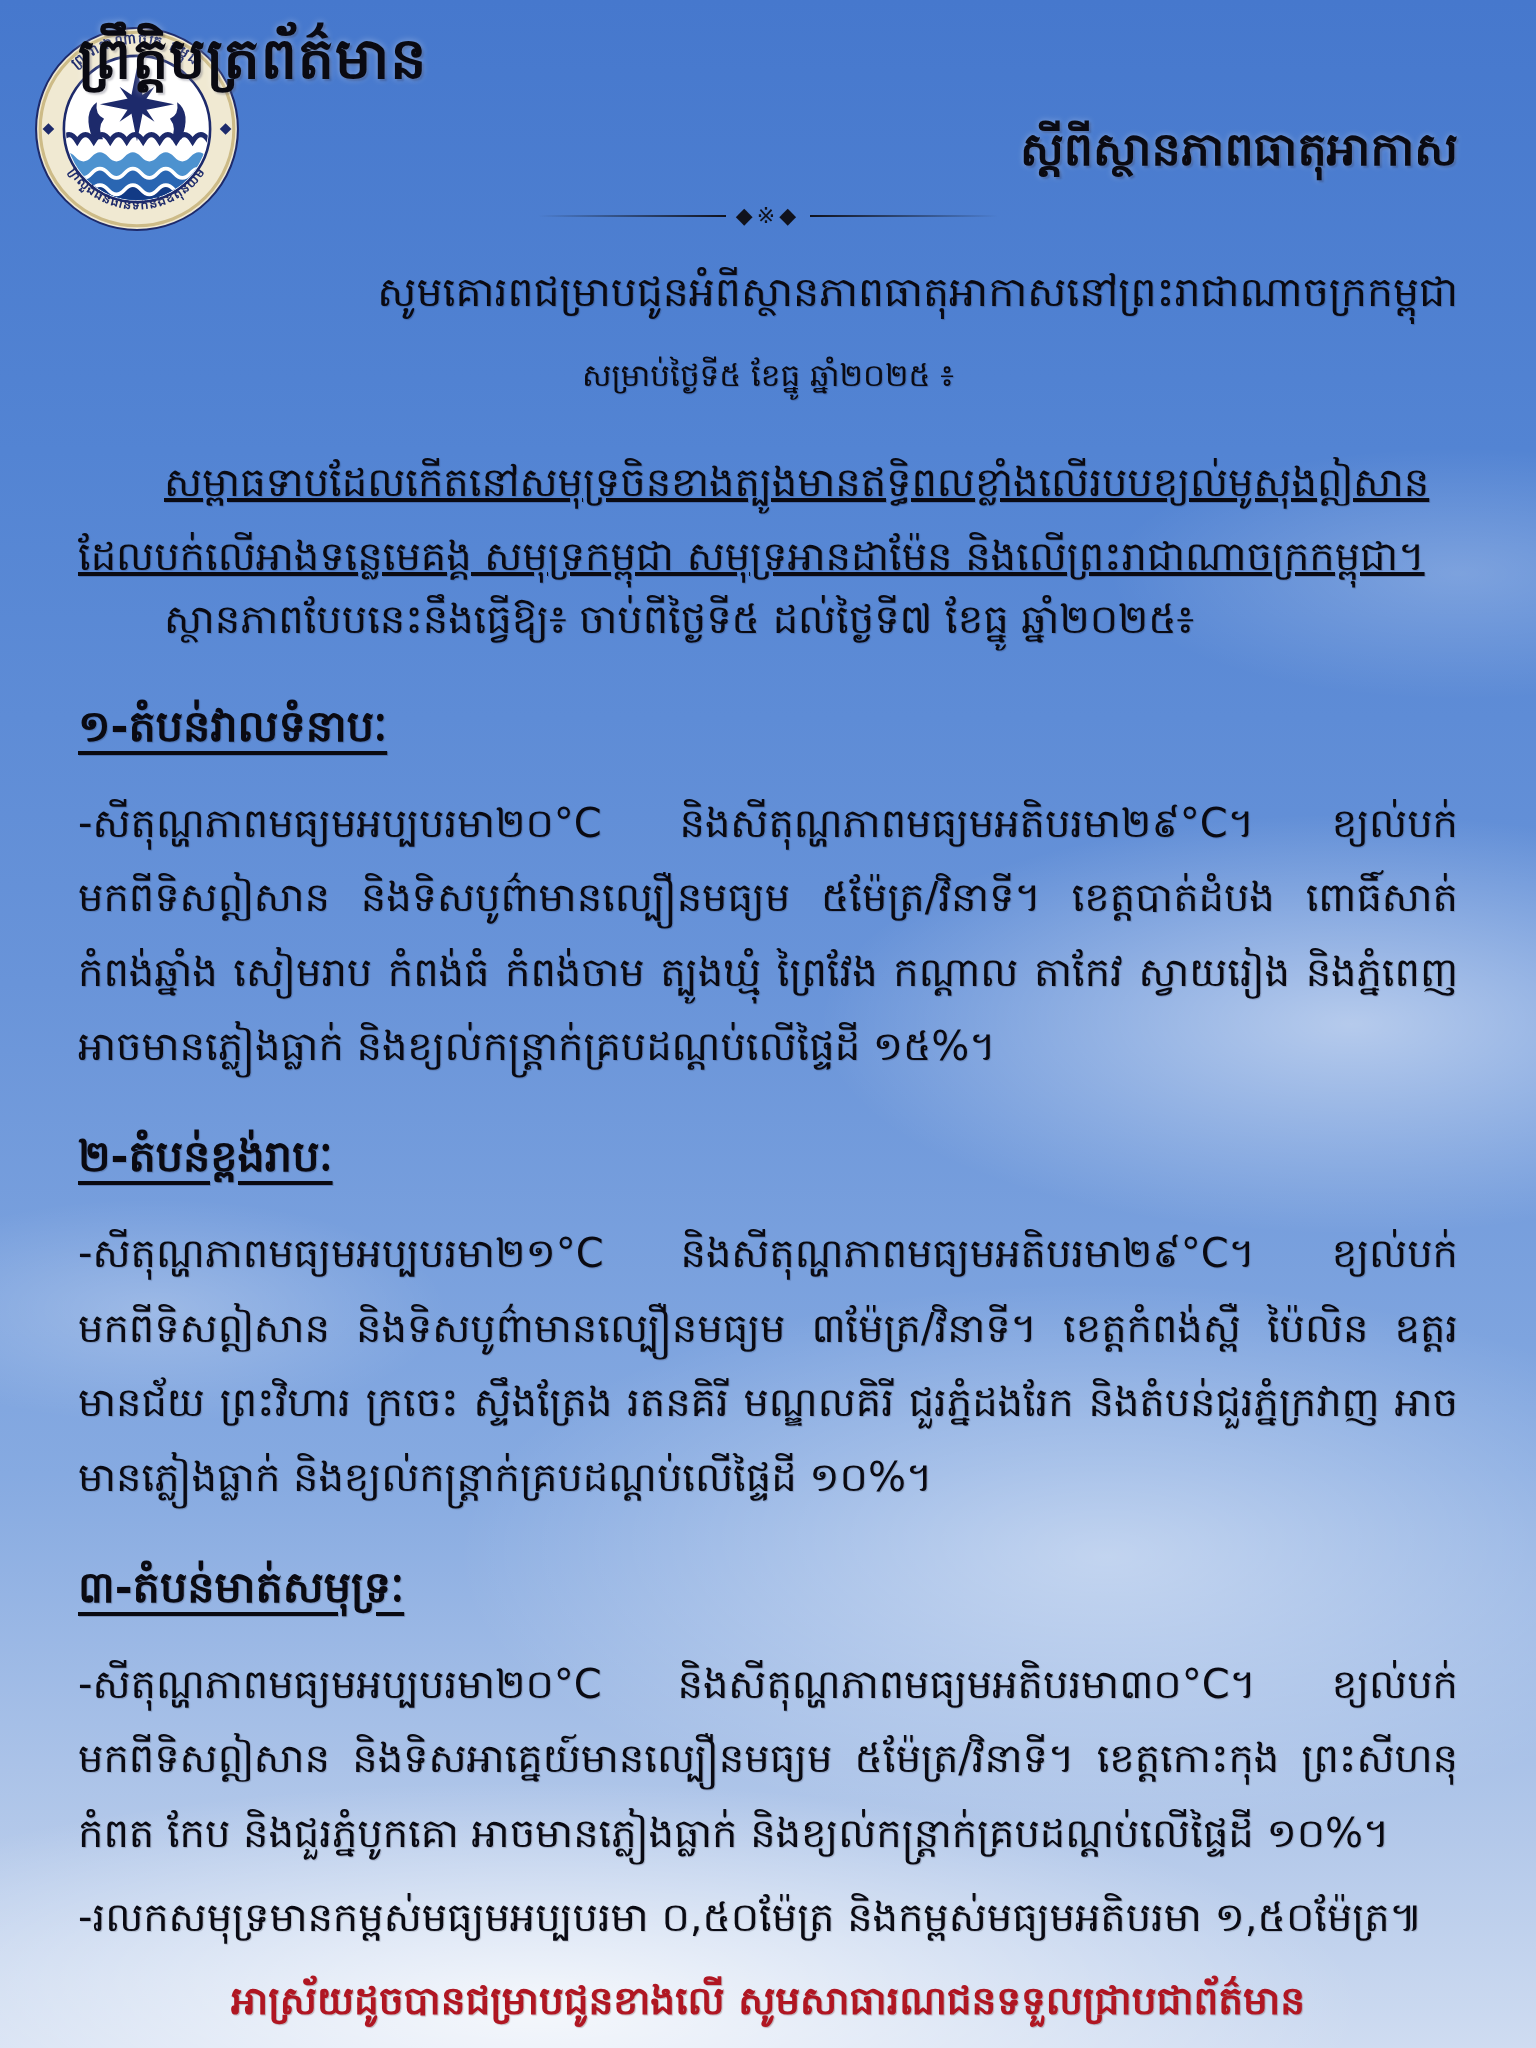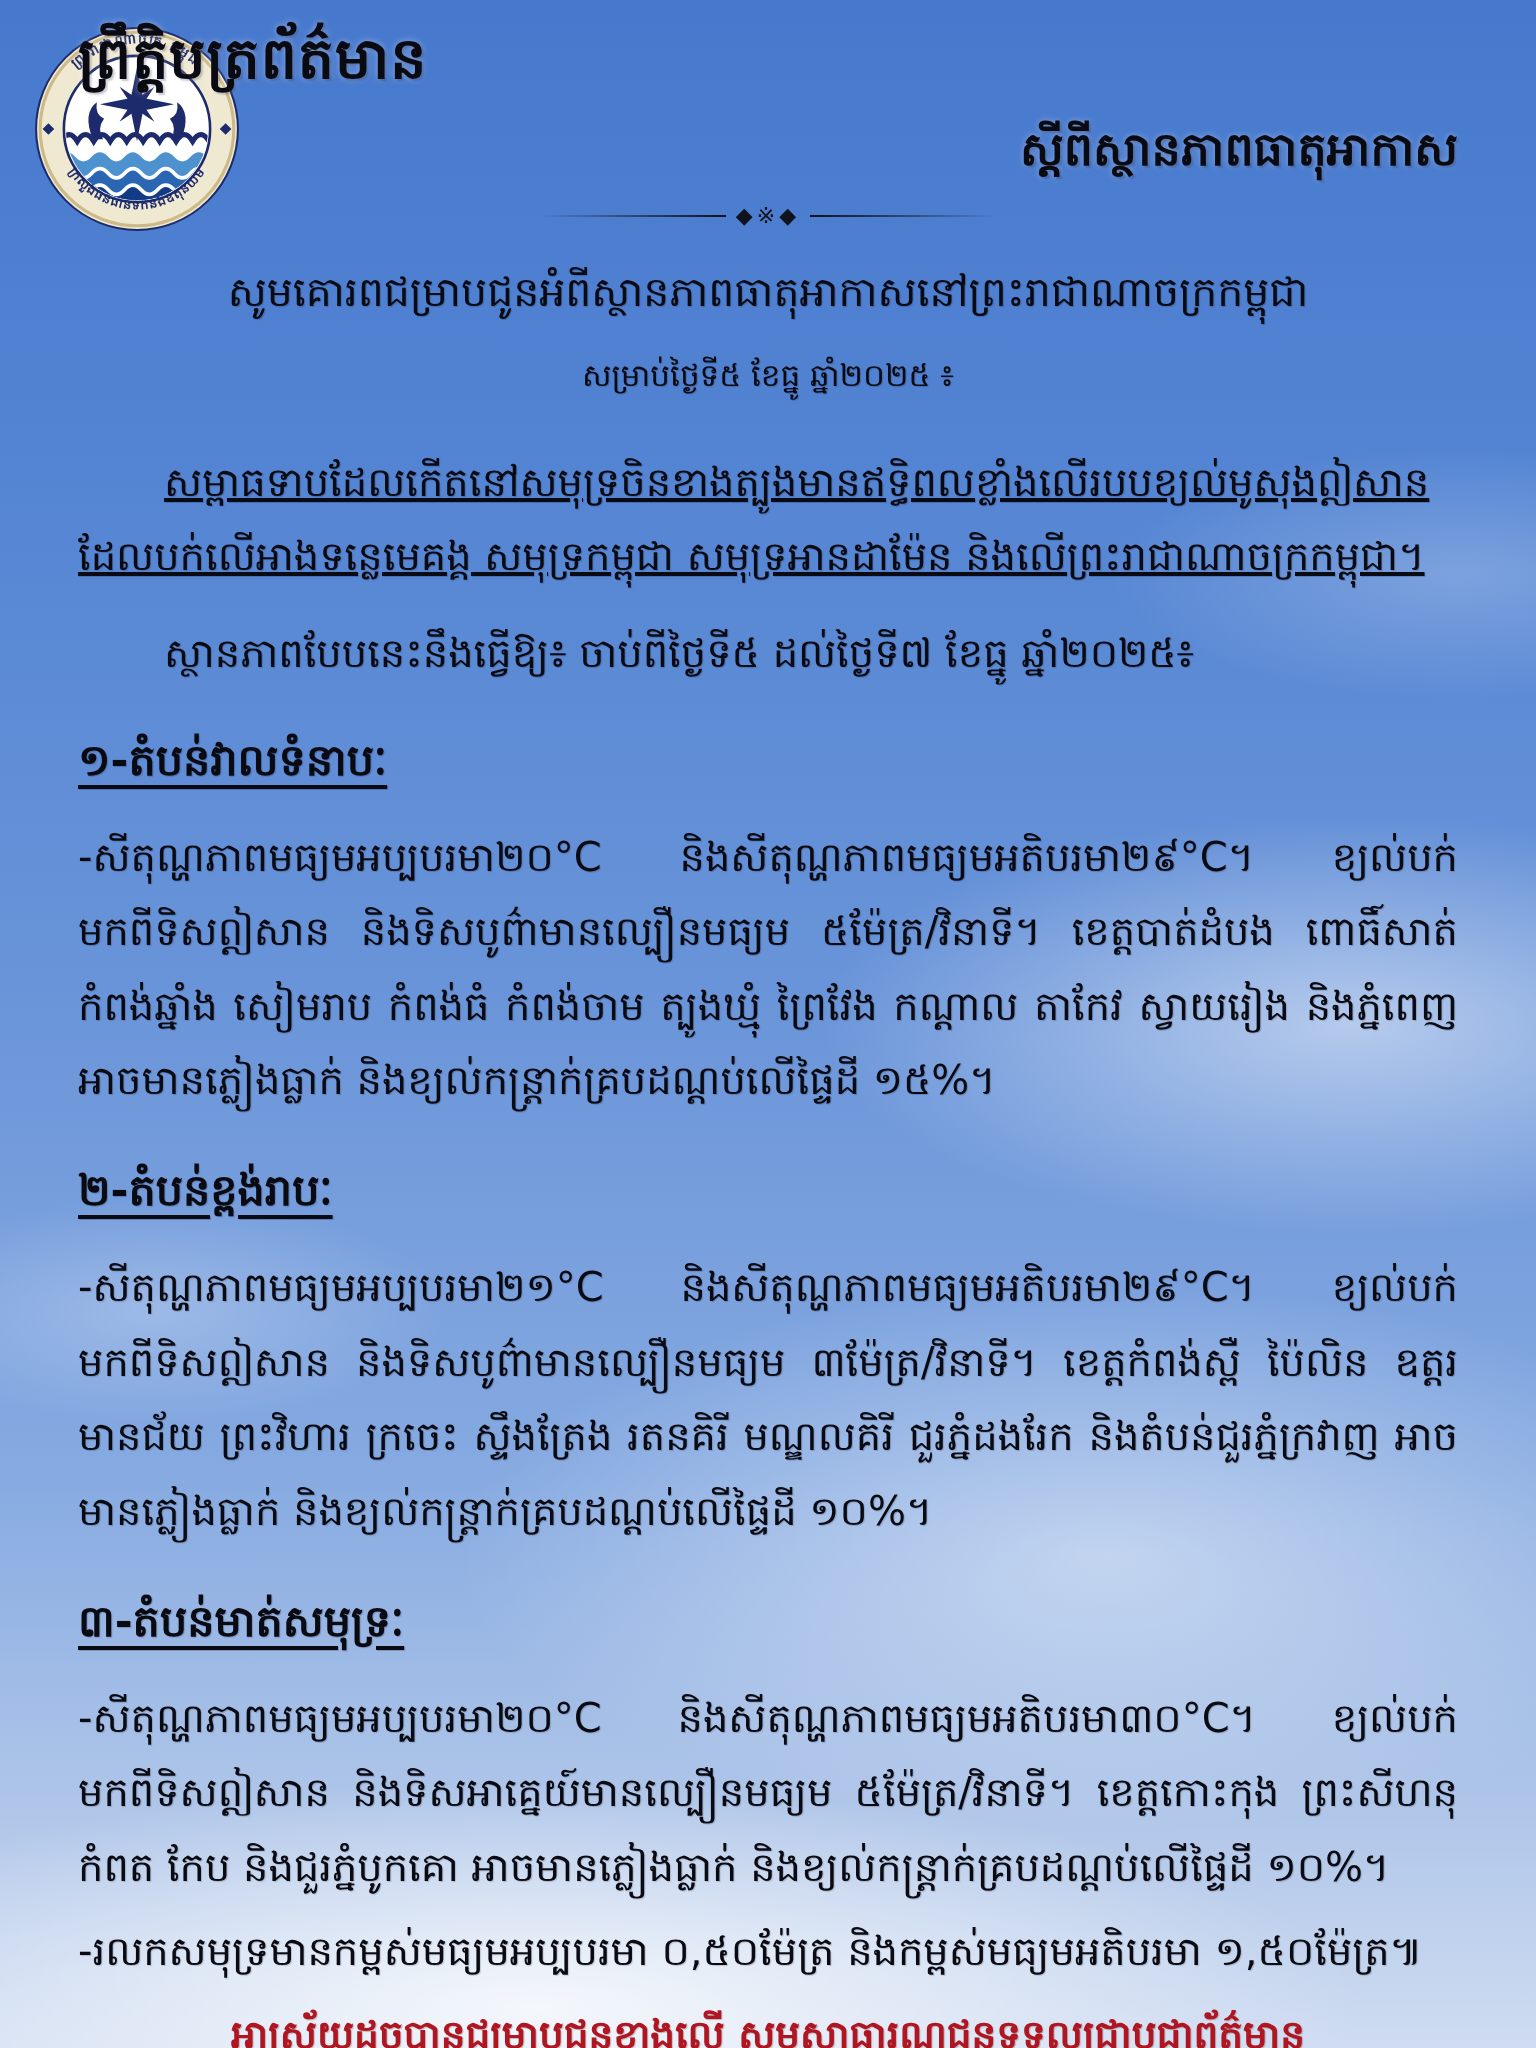--- a/index.html
+++ b/index.html
@@ -45,32 +45,32 @@
   .divider {
     margin:16px auto 0 auto;
     display:flex; align-items:center; justify-content:center; gap:10px;
     width:460px;
   }
   .divider .line { flex:1; height:2px; background:linear-gradient(90deg, transparent, #10121c 35%, #10121c 65%, transparent); }
   .divider .line.left { background:linear-gradient(90deg, transparent, #10121c); }
   .divider .line.right { background:linear-gradient(90deg, #10121c, transparent); }
   .divider .orn { font-size:22px; color:#10121c; letter-spacing:4px; }
 
-  .intro-line { text-align:center; font-size:41px; margin-top:38px; text-shadow:1px 1px 1px rgba(0,0,30,.2); }
+  .intro-line { text-align:right; font-size:41px; margin-top:38px; text-shadow:1px 1px 1px rgba(0,0,30,.2); }
   .date-line  { text-align:center; font-size:31px; margin-top:30px; text-shadow:1px 1px 1px rgba(0,0,30,.2); }
 
   .para {
     margin-top:44px;
     font-size:40px; line-height:1.86;
     text-align:justify;
     text-shadow:1px 1px 1px rgba(0,0,30,.18);
   }
   .para.indent { text-indent:86px;text-decoration:underline; }
 
-  .forecast { margin-top:34px; font-size:40px; text-indent:86px; text-shadow:1px 1px 1px rgba(0,0,30,.18); }
+  .forecast { font-size:40px; text-indent:86px; text-shadow:1px 1px 1px rgba(0,0,30,.18); }
 
   .sec-heading {
     margin-top:46px;
     font-size:43px; font-weight:bold;
     text-decoration:underline;
     text-decoration-thickness:4px;
     text-underline-offset:10px;
     text-shadow:1px 1px 1px rgba(0,0,30,.2);
   }
   .sec-body { margin-top:24px; font-size:40px; line-height:1.86; text-align:justify; text-shadow:1px 1px 1px rgba(0,0,30,.18); }

